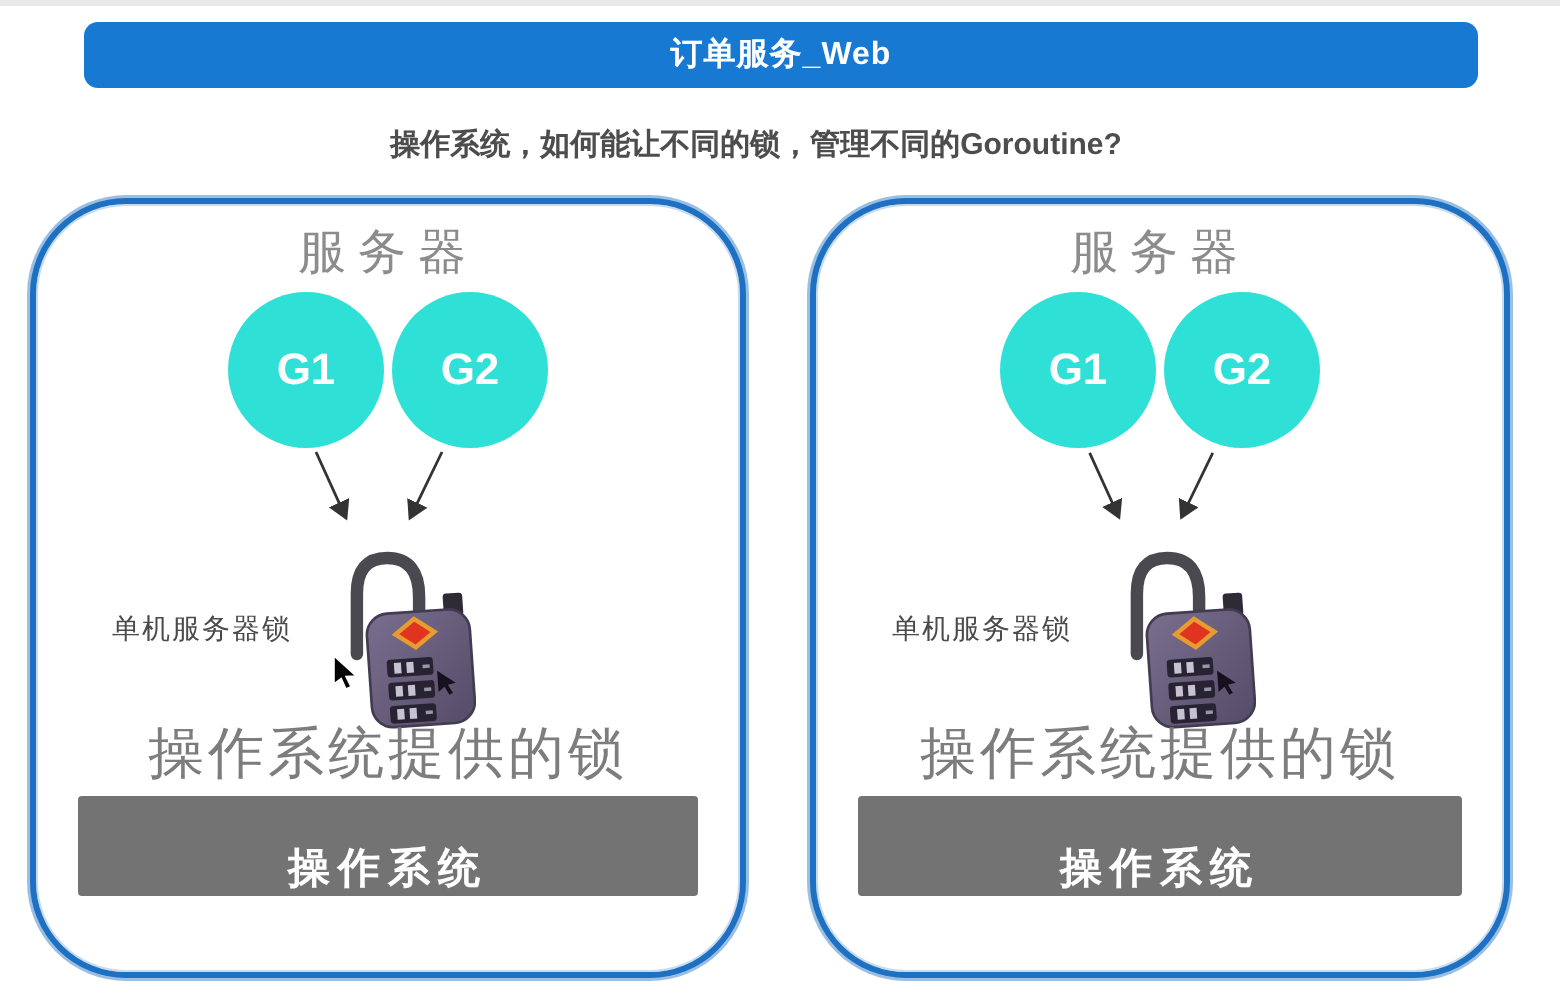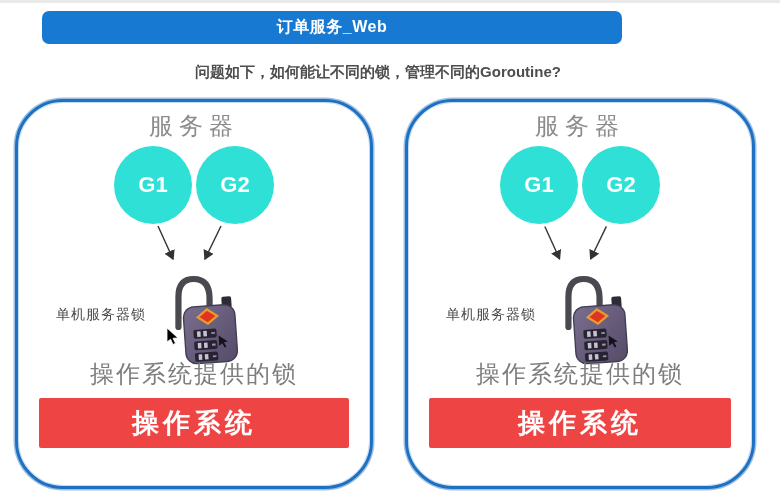--- a/index.html
+++ b/index.html
@@ -3,21 +3,21 @@
 <meta charset="utf-8">
 <style>
   html,body{margin:0;padding:0;background:#fff;}
   .stage{
     position:relative;width:780px;height:500px;background:#ffffff;overflow:hidden;
     font-family:"Liberation Sans","DejaVu Sans",sans-serif;
   }
   .top-strip{position:absolute;top:0;left:0;right:0;height:3px;background:#e9e9e9;}
 
   .header{
-    position:absolute;left:42px;top:11px;width:580px;height:33px;
+    position:absolute;left:42px;top:11px;width:697px;height:33px;
     background:#1779d2;border-radius:7px;
     display:flex;align-items:center;justify-content:center;
     color:#fff;font-weight:bold;font-size:16px;letter-spacing:.5px;
   }
 
   .question{
     position:absolute;top:63px;left:0;width:756px;text-align:center;
     font-size:15px;font-weight:bold;color:#4d4d4d;
   }
 
@@ -49,41 +49,41 @@
 
   .lock-label{
     position:absolute;left:38px;top:204px;
     font-size:14px;font-weight:normal;color:#4a4a4a;letter-spacing:1px;
   }
   .lock-svg{position:absolute;left:140px;top:168px;width:80px;height:98px;}
   .mouse-cursor{position:absolute;left:148px;top:226px;width:14px;height:18px;}
 
   .lock-caption{
     position:absolute;top:256px;left:0;width:100%;text-align:center;
-    font-size:24px;color:#7d7d7d;letter-spacing:2px;
+    font-size:28px;color:#7d7d7d;letter-spacing:2px;
   }
 
   .os-bar{
     position:absolute;left:21px;right:21px;top:296px;height:50px;
-    background:#ef4444;border-radius:2px;
-    display:flex;align-items:center;justify-content:center;
-    color:#fff;font-weight:bold;font-size:27px;letter-spacing:4px;
+    background:#737373;border-radius:2px;
+    display:flex;align-items:flex-end;justify-content:center;
+    color:#fff;font-weight:bold;font-size:21px;letter-spacing:4px;
   }
 </style>
 </head>
 <body>
 
 <div class="stage">
   <div class="top-strip"></div>
 
   <div class="header">
     <span>订单服务_Web</span>
   </div>
 
-  <div class="question">问题如下，如何能让不同的锁，管理不同的Goroutine?</div>
+  <div class="question">操作系统，如何能让不同的锁，管理不同的Goroutine?</div>
 
   <section class="panel left">
     <div class="panel-title">服务器</div>
 
     <div class="circles">
       <div class="g-circle">G1</div>
       <div class="g-circle">G2</div>
     </div>
 
     <svg class="arrows" viewBox="0 0 352 40" preserveAspectRatio="xMidYMid meet">

